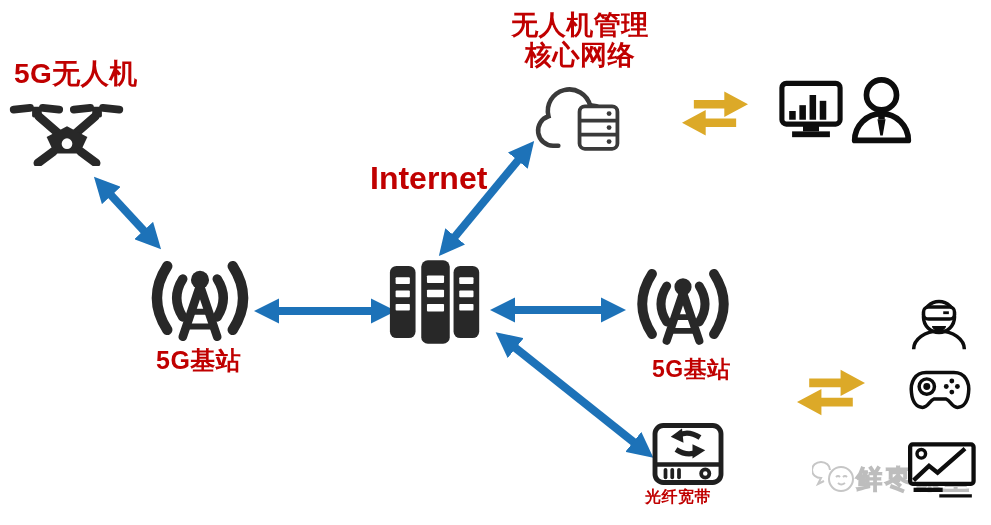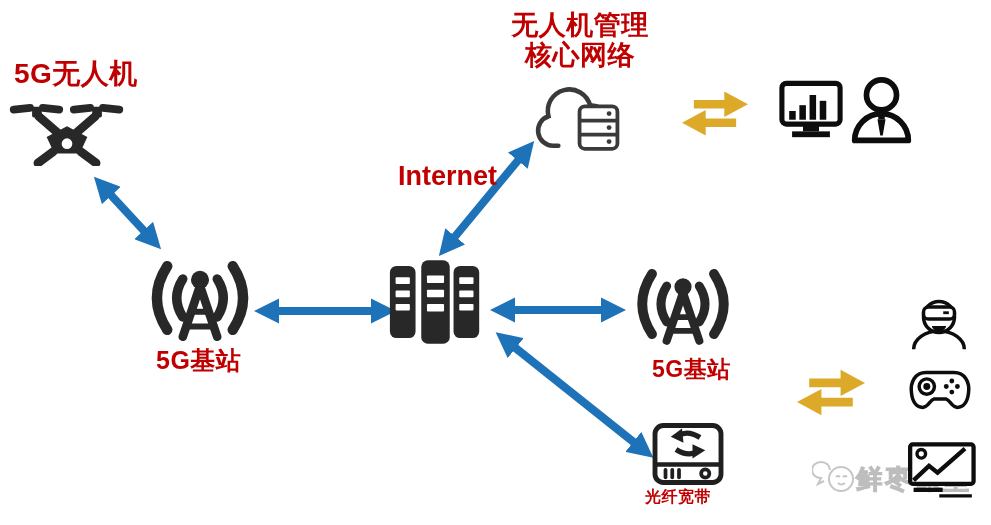--- a/index.html
+++ b/index.html
@@ -7,21 +7,21 @@
     position:relative;width:991px;height:525px;background:var(--background,#fff);
     overflow:hidden;font-family:"Liberation Sans","DejaVu Sans",sans-serif;
   }
   .abs{position:absolute;}
   .red-label{
     color:var(--label_red,#c00000);font-weight:700;line-height:1.12;
     white-space:nowrap;letter-spacing:0.5px;
   }
   .lbl-drone{left:14px;top:58px;font-size:28px;}
   .lbl-cloud{left:500px;top:10px;width:160px;text-align:center;font-size:27px;}
-  .lbl-internet{left:398px;top:161px;font-size:27px;letter-spacing:0;}
+  .lbl-internet{left:370px;top:161px;font-size:32px;letter-spacing:0;}
   .lbl-bs-left{left:156px;top:346px;font-size:25px;}
   .lbl-core{left:375px;top:344px;width:122px;text-align:center;font-size:25px;}
   .lbl-bs-right{left:652px;top:357px;font-size:23px;}
   .lbl-fiber{left:645px;top:488px;font-size:16px;}
   .arrow-layer{left:0;top:0;pointer-events:none;}
   .blue-arrow{stroke:var(--arrow_blue,#1d72b8);stroke-width:8;fill:none;}
   .arrowhead-fill{fill:var(--arrow_blue,#1d72b8);}
   .gold-fill{fill:var(--arrow_gold,#dca928);}
   .icon-dark{fill:var(--icon_black,#2b2b2b);}
   .watermark-text{

